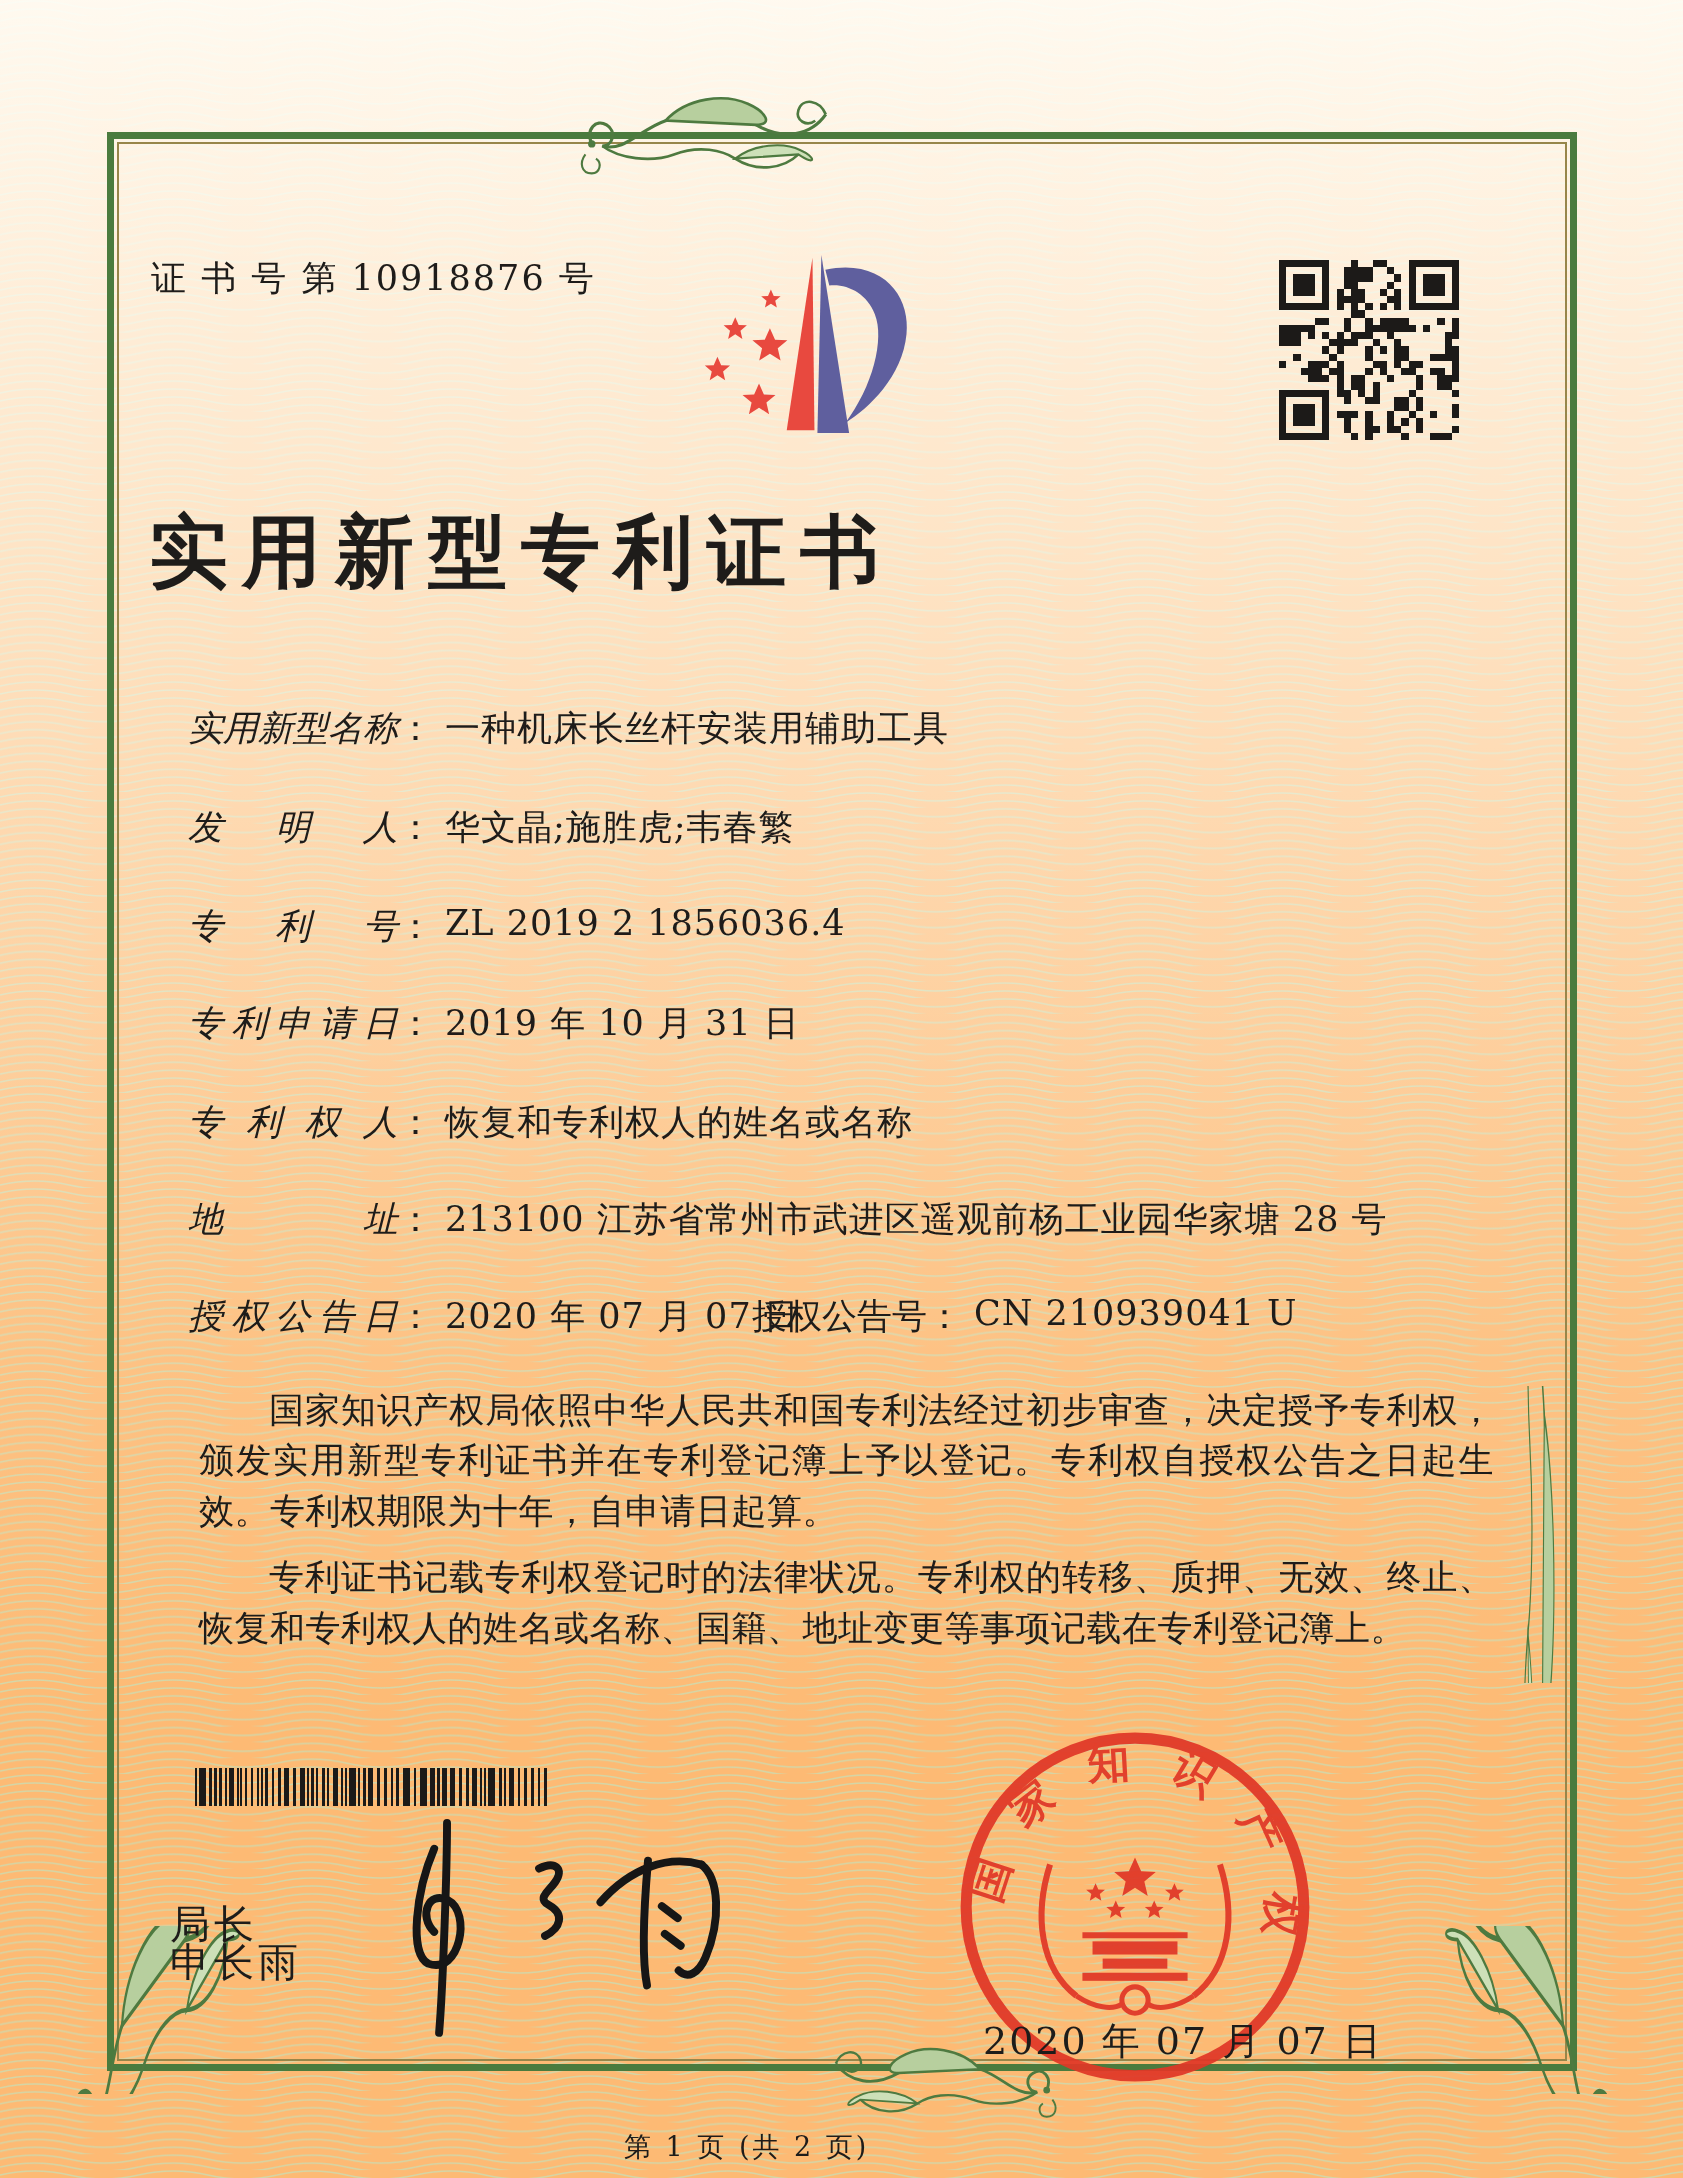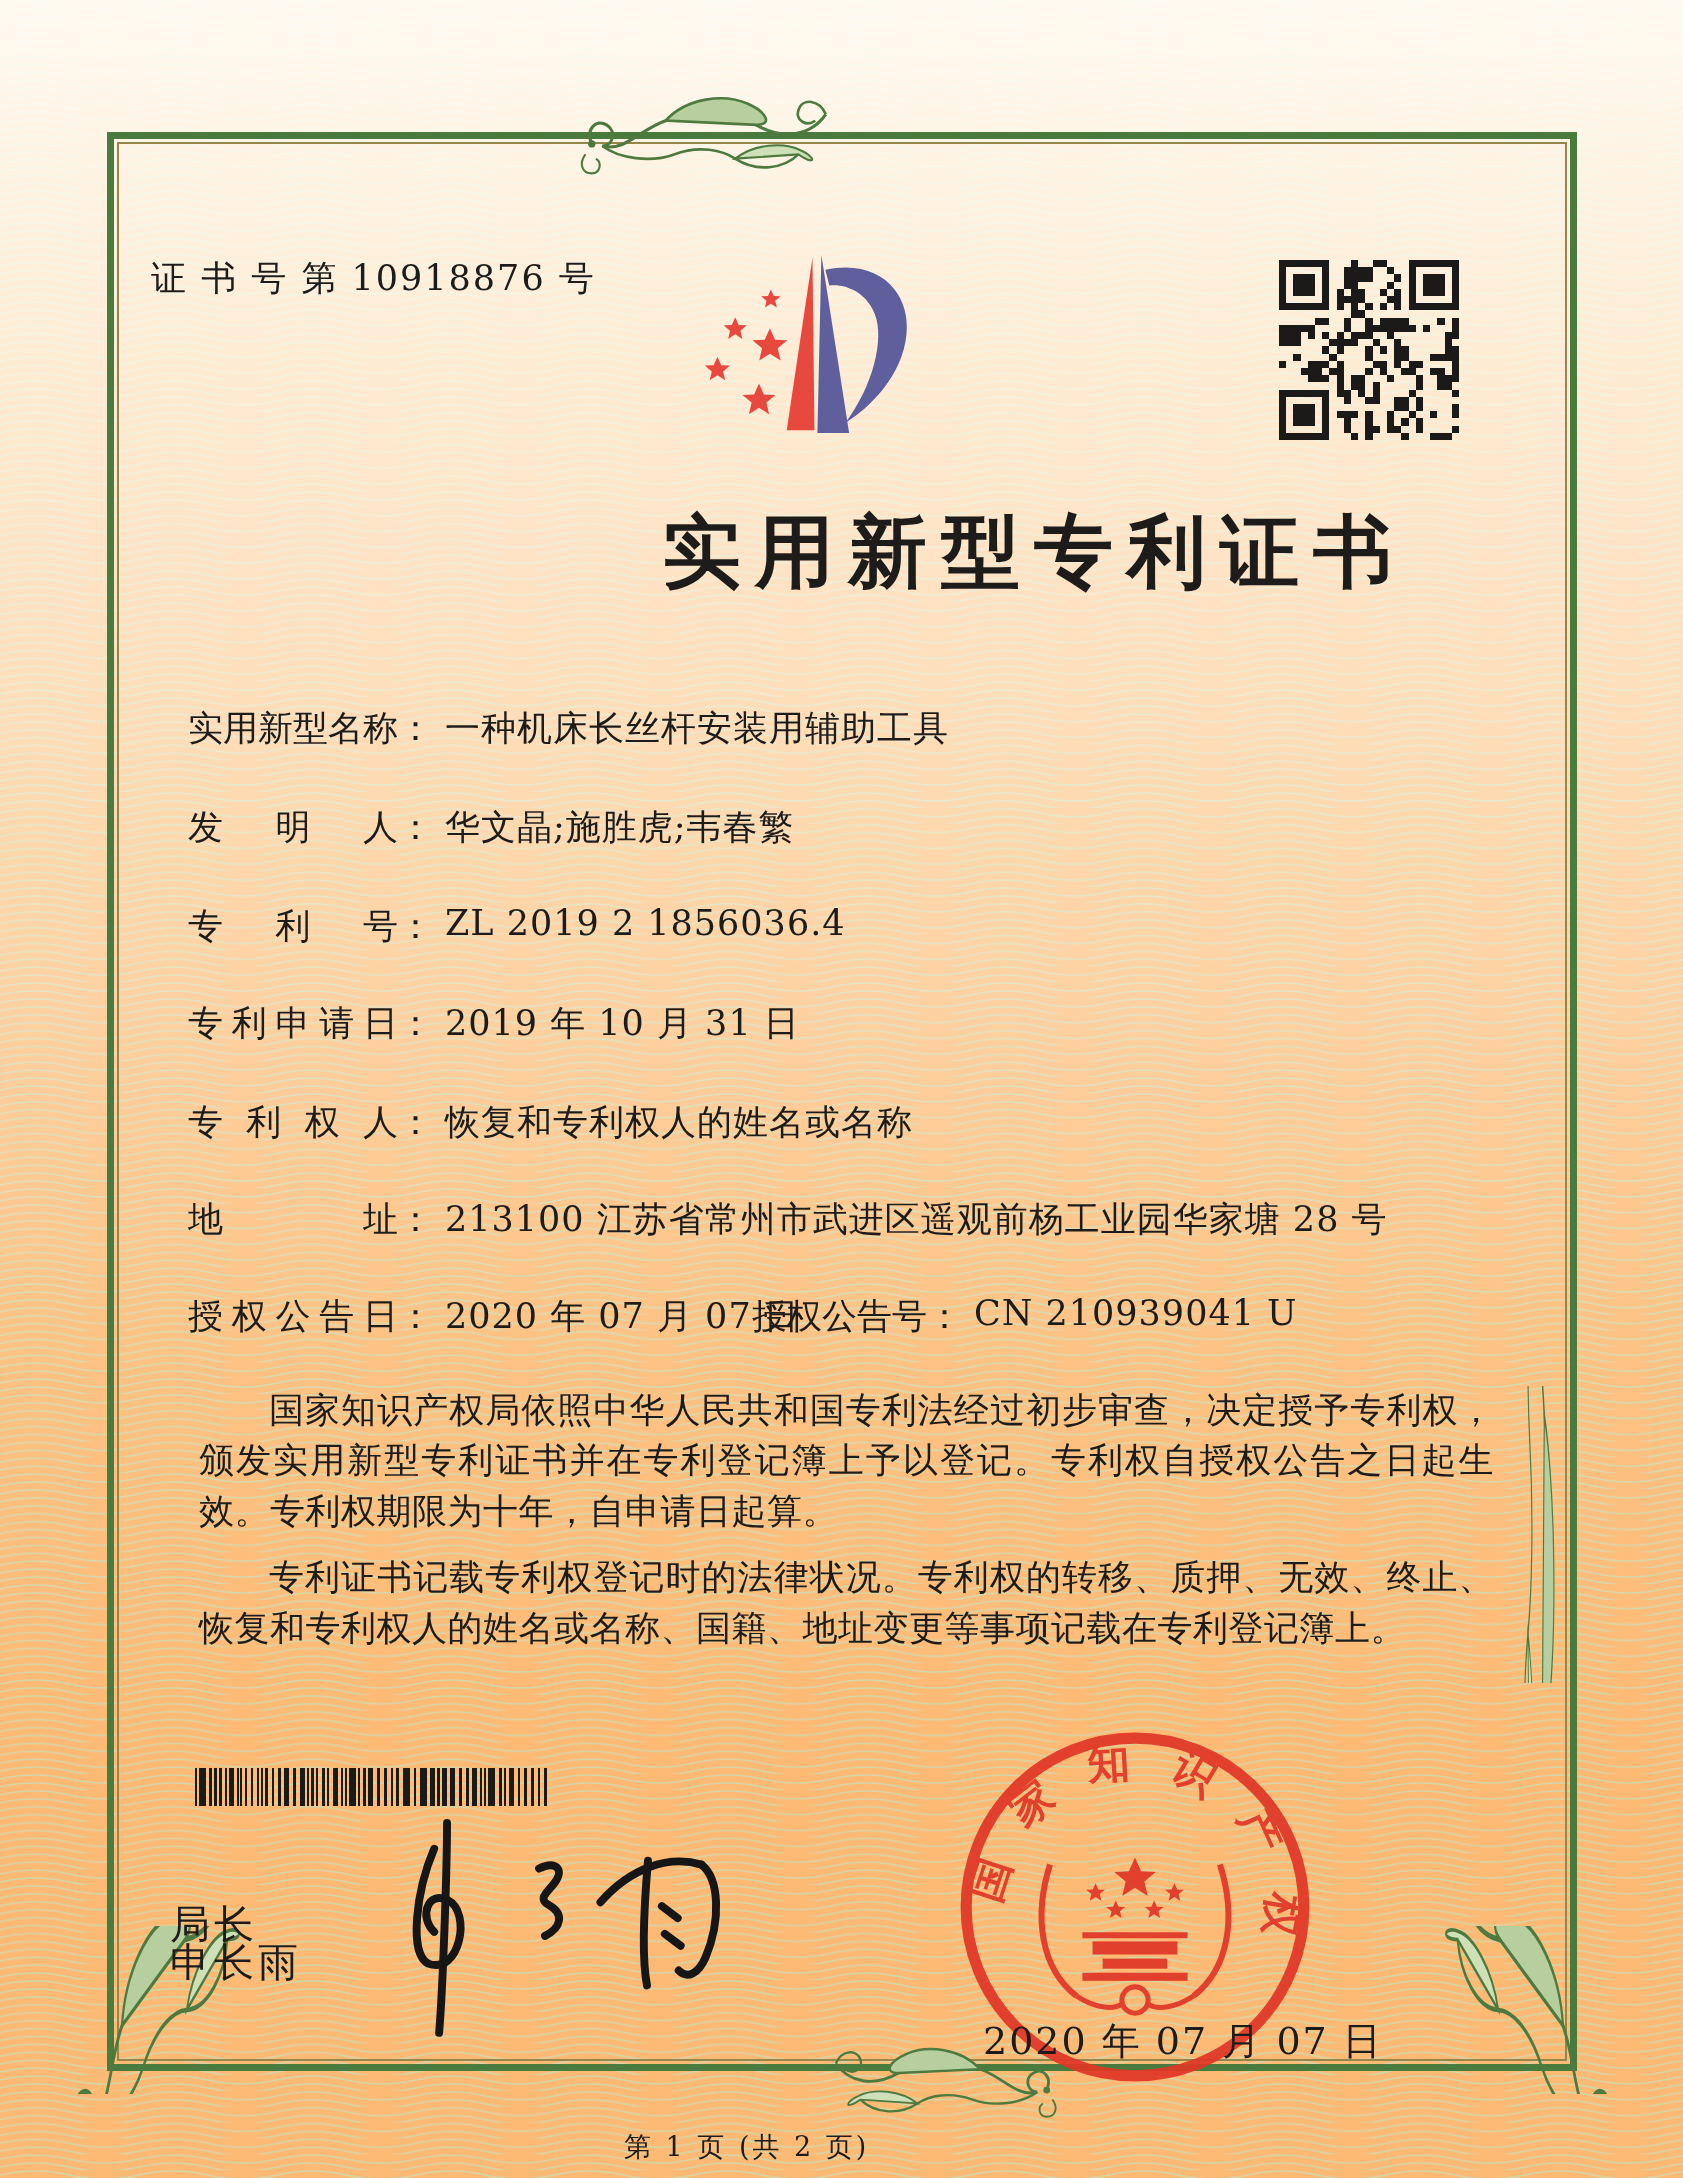--- a/index.html
+++ b/index.html
@@ -15,24 +15,24 @@
     background:linear-gradient(180deg,rgba(255,255,250,0.92) 0%,rgba(255,255,250,0.55) 30%,rgba(255,255,250,0.12) 62%,rgba(255,255,250,0) 80%);}
   
   #frame{position:absolute;left:107px;top:132px;width:1456px;height:1925px;
     border:7px solid #4a7b3e;z-index:2;}
   #frame-inner{position:absolute;left:3px;top:3px;right:3px;bottom:3px;border:2px solid #97864a;}
   .orn{position:absolute;z-index:3;}
   .content{z-index:4;}
   #cert-no{left:151px;top:255px;font-size:35px;letter-spacing:2px;}
   #logo{left:661px;top:220px;width:297px;height:248px;}
   #qr{left:1279px;top:260px;width:180px;height:180px;}
-  #title{left:149px;top:500px;width:1257px;text-align:right;
+  #title{left:149px;top:500px;width:1257px;text-align:left;
     font-size:79px;font-weight:700;letter-spacing:14px;white-space:nowrap;}
   .frow{left:188px;width:1356px;height:46px;font-size:35px;white-space:nowrap;}
-  .flabel{display:inline-block;width:210px;text-align:justify;text-align-last:justify;vertical-align:top;}
+  .flabel{display:inline-block;width:210px;text-align:justify;text-align-last:justify;vertical-align:top;font-style:italic;}
   .fcolon{display:inline-block;vertical-align:top;}
   .fvalue{display:inline-block;margin-left:12px;vertical-align:top;letter-spacing:1px;}
   .gaz{position:absolute;left:564px;top:0;}
   #body-text{left:183px;top:1369px;width:1327px;font-size:35px;line-height:1.44;
     text-align:justify;letter-spacing:0.5px;}
   #body-text p{margin:16px;text-indent:2em;}
   #barcode{left:195px;top:1768px;width:354px;height:38px;}
   #official-title{left:170px;top:1873px;font-size:40px;font-family:"DejaVu Sans","Liberation Sans",sans-serif;letter-spacing:4px;margin-top:24px;}
   #official-name{left:170px;top:1935px;font-size:40px;font-family:"DejaVu Sans","Liberation Sans",sans-serif;letter-spacing:4px;}
   #signature{left:351px;top:1807px;width:396px;height:233px;}

